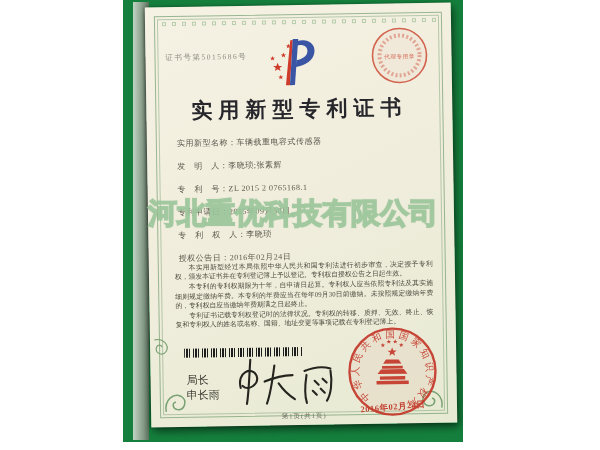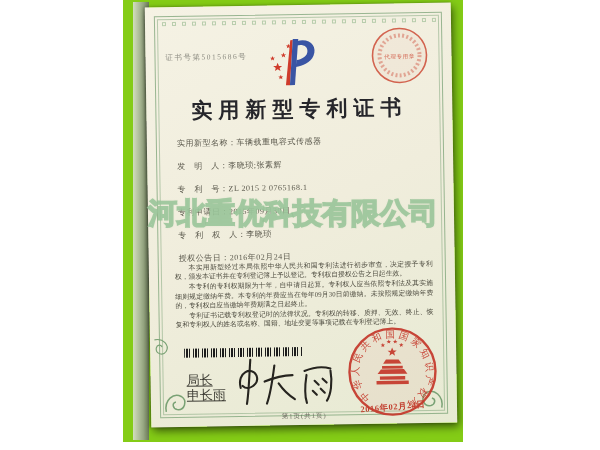--- a/index.html
+++ b/index.html
@@ -1,18 +1,18 @@
 <!DOCTYPE html>
 <html><head>
 <meta charset="utf-8">
 <style>
   html,body{margin:0;padding:0;}
   .canvas{position:relative;width:600px;height:450px;background:#ffffff;overflow:hidden;
           font-family:"Liberation Serif",serif;}
-  .photo{position:absolute;left:123px;top:0;width:340px;height:442px;background:#84cc16;overflow:hidden;}
+  .photo{position:absolute;left:123px;top:0;width:340px;height:442px;background:#15803d;overflow:hidden;}
   .page-edge{position:absolute;left:10px;top:2px;width:16px;height:438px;
              background:linear-gradient(90deg,#dfe1da,#9aa095 65%,#666c62);opacity:.85;}
   .paper{position:absolute;left:25px;top:5px;width:306px;height:420px;
          transform:rotate(-0.9deg);
          background:linear-gradient(155deg,#f5f2e4 0%,#f0eddc 50%,#e7ead3 100%);
          box-shadow:2px 4px 9px rgba(0,0,0,.55),-1px 0 3px rgba(0,0,0,.35);}
   .frame-outer{position:absolute;inset:9px;border:1px solid rgba(122,162,117,.75);pointer-events:none;}
   .frame-inner{position:absolute;inset:12px;border:1px solid rgba(122,162,117,.5);pointer-events:none;}
   .top-band{position:absolute;left:14px;right:14px;top:12px;height:11px;opacity:.9;
             background:repeating-radial-gradient(circle at 5px 5px,rgba(122,168,117,0) 0 1.5px,
@@ -24,21 +24,21 @@
   .title{position:absolute;top:90px;left:0;right:0;text-align:center;font-size:21px;font-weight:bold;
          letter-spacing:6px;color:#26262b;}
   .fields{position:absolute;left:30px;top:132px;right:24px;font-size:8px;color:#5a584c;letter-spacing:.5px;}
   .field-line{margin-bottom:13.5px;line-height:9.5px;white-space:nowrap;}
   .paras{position:absolute;left:26px;right:22px;top:256px;font-size:6.8px;line-height:9.2px;
          color:#4e4c40;text-align:justify;}
   .paras p{margin:0 0 1px 0;text-indent:2em;}
   .barcode{position:absolute;left:34px;top:342px;width:118px;height:9px;
            background:repeating-linear-gradient(90deg,#1c1c1c 0 1px,transparent 1px 2px,
            #1c1c1c 2px 4px,transparent 4px 5px,#1c1c1c 5px 6px,transparent 6px 9px);}
-  .signer{position:absolute;left:36px;top:366px;font-size:13px;color:#3f3e36;line-height:15px;text-decoration:underline;}
+  .signer{position:absolute;left:36px;top:366px;font-size:11px;color:#3f3e36;line-height:15px;}
   .signature{position:absolute;left:76px;top:348px;width:112px;height:54px;}
   .office-seal{position:absolute;left:196px;top:322px;width:92px;height:92px;opacity:.93;}
   .seal-date{position:absolute;left:196px;top:398px;width:92px;text-align:center;color:#c23f2f;
              font-size:8.5px;font-weight:bold;transform:rotate(-4deg);letter-spacing:.5px;}
   .footer{position:absolute;left:0;right:0;top:407px;text-align:center;font-size:6.5px;
           color:#6a695e;letter-spacing:1px;}
   .watermark{position:absolute;left:123px;top:194px;width:340px;text-align:center;z-index:60;
              font-size:29px;font-weight:bold;letter-spacing:0px;white-space:nowrap;
              color:rgba(255,255,255,.30);-webkit-text-stroke:1.5px rgba(150,195,150,.85);
              text-shadow:0 0 2px rgba(120,170,120,.35);pointer-events:none;}

